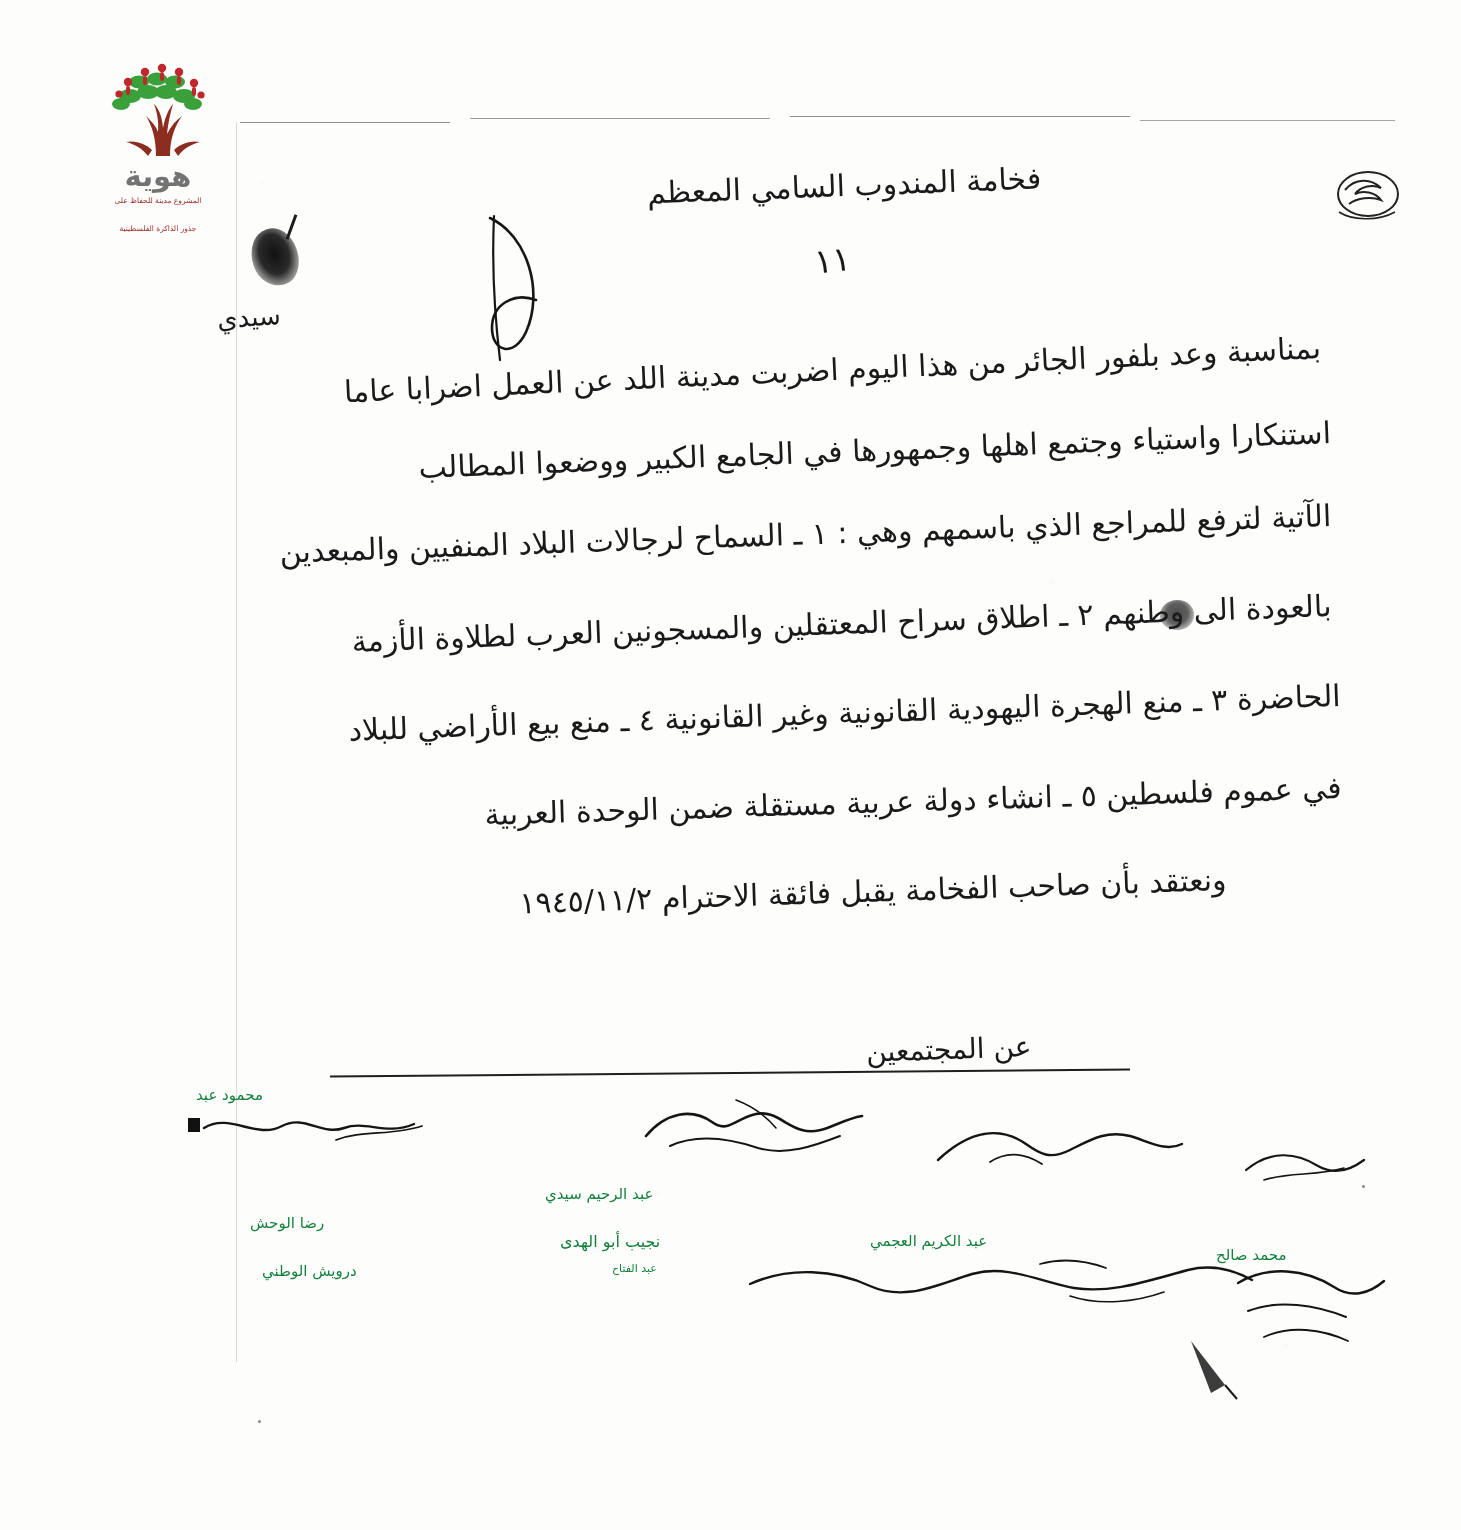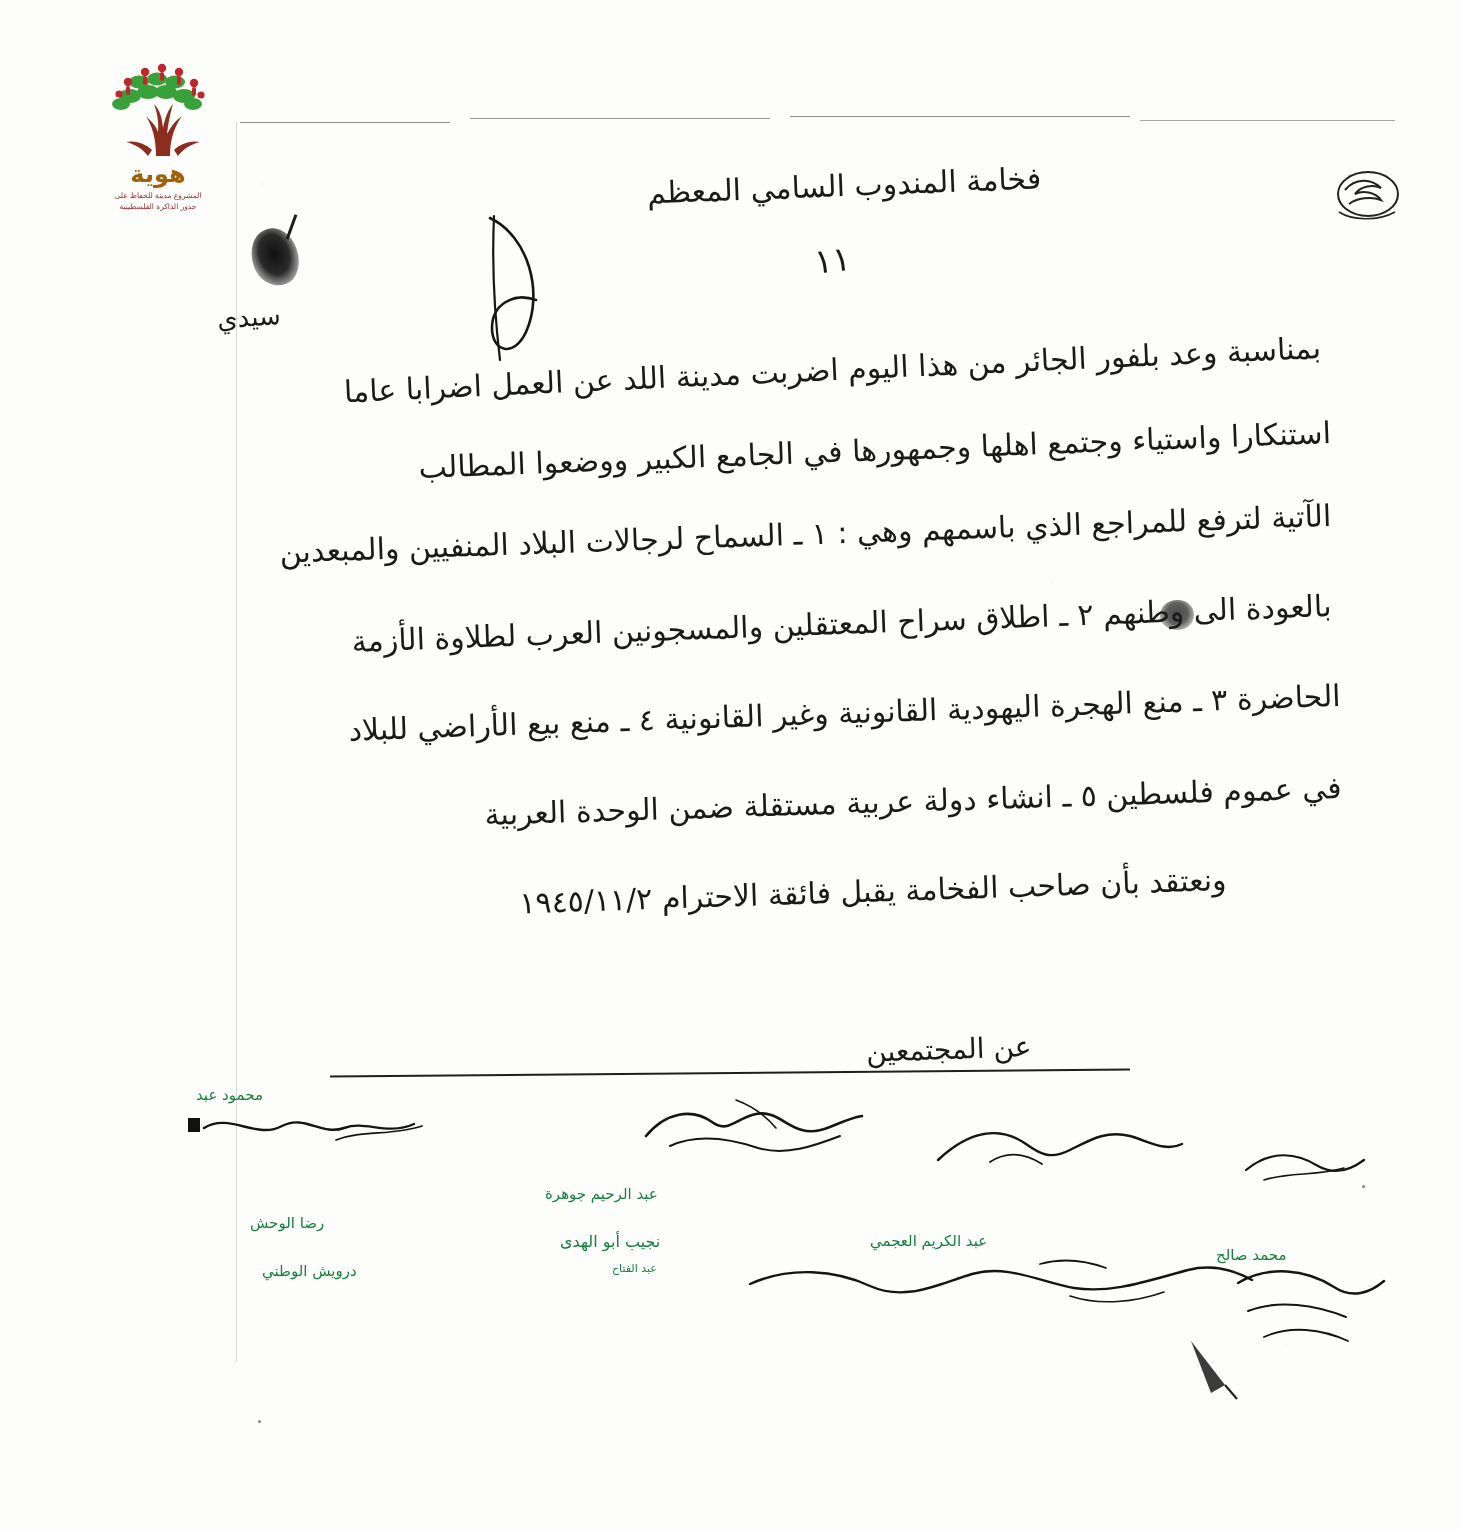--- a/index.html
+++ b/index.html
@@ -37,22 +37,22 @@
   .logo-block {
     position: absolute;
     left: 88px;
     top: 52px;
     width: 140px;
     text-align: center;
   }
   .logo-mark { width: 140px; height: 108px; display: block; }
   .logo-wordmark {
     font-family: "DejaVu Sans", sans-serif;
-    color: #a16207;
-    font-size: 24px;
+    color: #737373;
+    font-size: 29px;
     font-weight: bold;
     line-height: 1;
     margin-top: 2px;
     letter-spacing: 0px;
   }
   .logo-tagline {
     color: #9e2b2b;
     font-size: 7.5px;
     line-height: 1.35;
     margin-top: 5px;
@@ -196,21 +196,21 @@
         <circle cx="113" cy="43" r="3.6"></circle>
         <rect x="38" y="34" width="4" height="9" rx="2"></rect>
         <rect x="55" y="24" width="4" height="9" rx="2"></rect>
         <rect x="72" y="20" width="4" height="9" rx="2"></rect>
         <rect x="89" y="24" width="4" height="9" rx="2"></rect>
         <rect x="104" y="35" width="4" height="9" rx="2"></rect>
       </g>
     </svg>
     <div class="logo-wordmark">هوية</div>
     <div class="logo-tagline">المشروع مدينة للحفاظ على</div>
-    <div class="logo-tagline" style="margin-top:1px">جذور الذاكرة الفلسطينية</div>
+    <div class="logo-tagline" style="margin-top:18px">جذور الذاكرة الفلسطينية</div>
   </div>
 
   <div class="edge-line seg1"></div>
   <div class="edge-line seg2"></div>
   <div class="edge-line seg3"></div>
   <div class="edge-line seg4"></div>
   <div class="edge-line left-v"></div>
 
   <svg class="stamp" viewBox="0 0 86 72">
     <ellipse cx="43" cy="34" rx="30" ry="22" fill="none" stroke="#222" stroke-width="2"></ellipse>
@@ -269,21 +269,21 @@
   </div>
   <div class="sig-label" style="left:196px; top:1086px;">محمود عبد</div>
 
   <div class="sig" style="left:1240px; top:1130px; width:130px; height:60px;">
     <svg width="130" height="60" viewBox="0 0 130 60">
       <path d="M6 40 C30 20, 56 22, 78 36 C92 44, 108 42, 124 30" fill="none" stroke="#151515" stroke-width="2.2" stroke-linecap="round"></path>
       <path d="M24 50 C48 42, 78 46, 104 38" fill="none" stroke="#151515" stroke-width="1.6" stroke-linecap="round"></path>
     </svg>
   </div>
 
-  <div class="sig-label" style="left:545px; top:1185px;">عبد الرحيم جوهرة</div>
+  <div class="sig-label" style="left:545px; top:1185px;">عبد الرحيم سيدي</div>
   <div class="sig-label" style="left:560px; top:1232px; font-size:16px;">نجيب أبو الهدى</div>
   <div class="sig-label" style="left:612px; top:1262px; font-size:11px;">عبد الفتاح</div>
 
   <div class="sig-label" style="left:250px; top:1214px;">رضا الوحش</div>
   <div class="sig-label" style="left:262px; top:1262px;">درويش الوطني</div>
 
   <div class="sig" style="left:740px; top:1240px; width:520px; height:80px;">
     <svg width="520" height="80" viewBox="0 0 520 80">
       <path d="M10 44 C50 26, 96 30, 130 46 C166 62, 198 44, 232 34 C268 24, 300 42, 334 48
                C372 54, 410 40, 448 30 C472 24, 494 30, 512 40" fill="none" stroke="#151515" stroke-width="2.4" stroke-linecap="round"></path>

